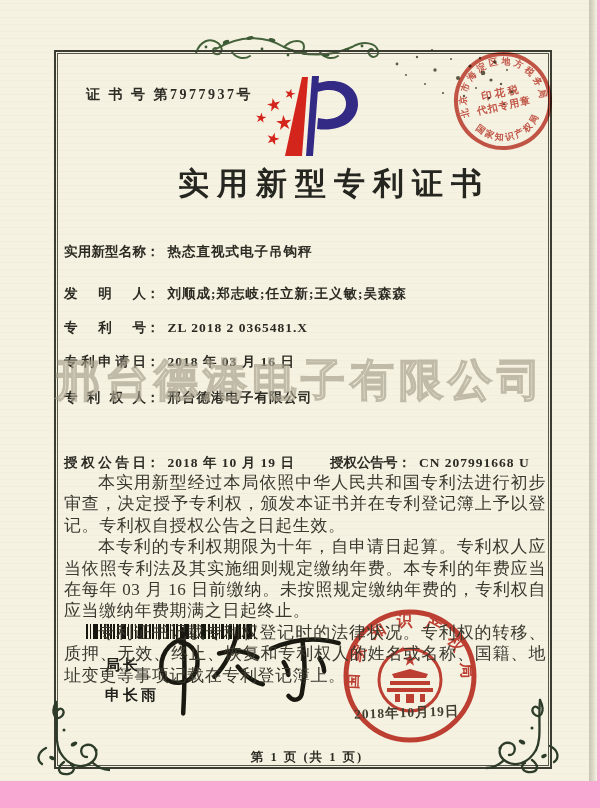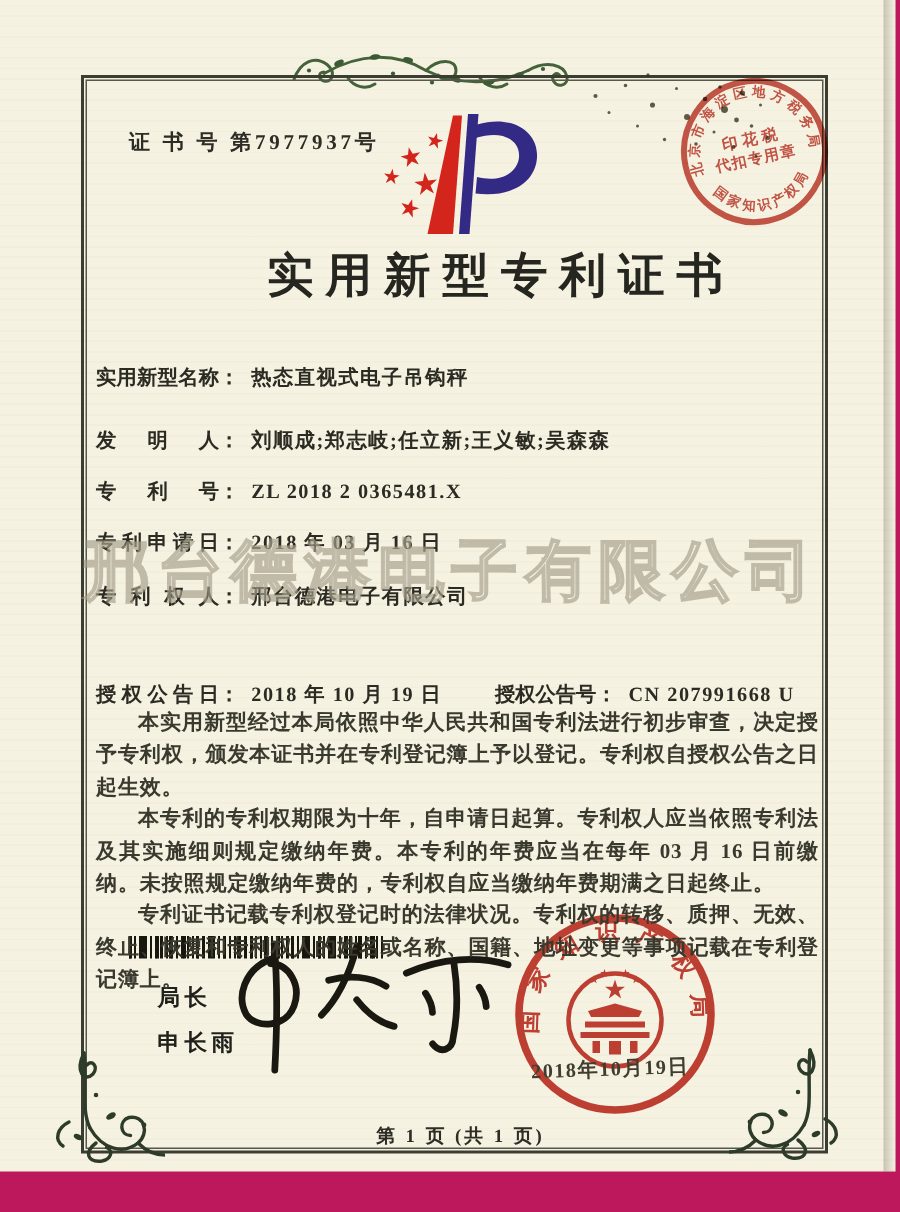--- a/index.html
+++ b/index.html
@@ -2,21 +2,21 @@
 <html><head>
 <meta charset="utf-8">
 <style>
   html,body{margin:0;padding:0;}
   body{
     width:600px;height:808px;
     background:#fdfdfa;
     font-family:"Liberation Serif","DejaVu Serif",serif;
     position:relative;overflow:hidden;
   }
-  .photo{position:absolute;inset:0;background:#be185d;}
+  .photo{position:absolute;inset:0;background:#f9a8d4;}
   .paper{
     position:absolute;left:0;top:0;width:597px;height:781px;
     background:#f6f2e2;
     background-image:repeating-linear-gradient(0deg,rgba(190,184,158,.07) 0 1px,transparent 1px 7px);
   }
   .paper-right-edge{
     position:absolute;left:589px;top:0;width:8px;height:781px;
     background:linear-gradient(90deg,rgba(125,120,104,.38),rgba(255,255,255,0));
   }
   .frame{
@@ -56,22 +56,22 @@
     font-size:44px;font-weight:700;letter-spacing:5px;white-space:nowrap;
     color:rgba(172,166,146,.5);
     -webkit-text-fill-color:rgba(246,243,230,.22);
     -webkit-text-stroke:1.3px rgba(156,150,129,.6);
     pointer-events:none;
   }
   .body-text{
     position:absolute;left:64px;top:472px;width:482px;color:#3a392e;z-index:2;
   }
   .body-text p{
-    margin:0;font-size:14px;line-height:21.4px;letter-spacing:.6px;
-    text-align:justify;text-indent:2em;font-weight:bold;
+    margin:0;font-size:17px;line-height:21.4px;letter-spacing:.6px;
+    text-align:justify;text-indent:2em;
   }
   .barcode{
     position:absolute;left:86px;top:624px;width:170px;height:15px;
     background-image:
       repeating-linear-gradient(90deg,#17170f 0 1.5px,transparent 1.5px 3.5px),
       repeating-linear-gradient(90deg,#17170f 0 2px,transparent 2px 9px);
   }
   .sig-title,.sig-name{
     position:absolute;left:88px;
     font-family:Liberation Mono, monospace;

